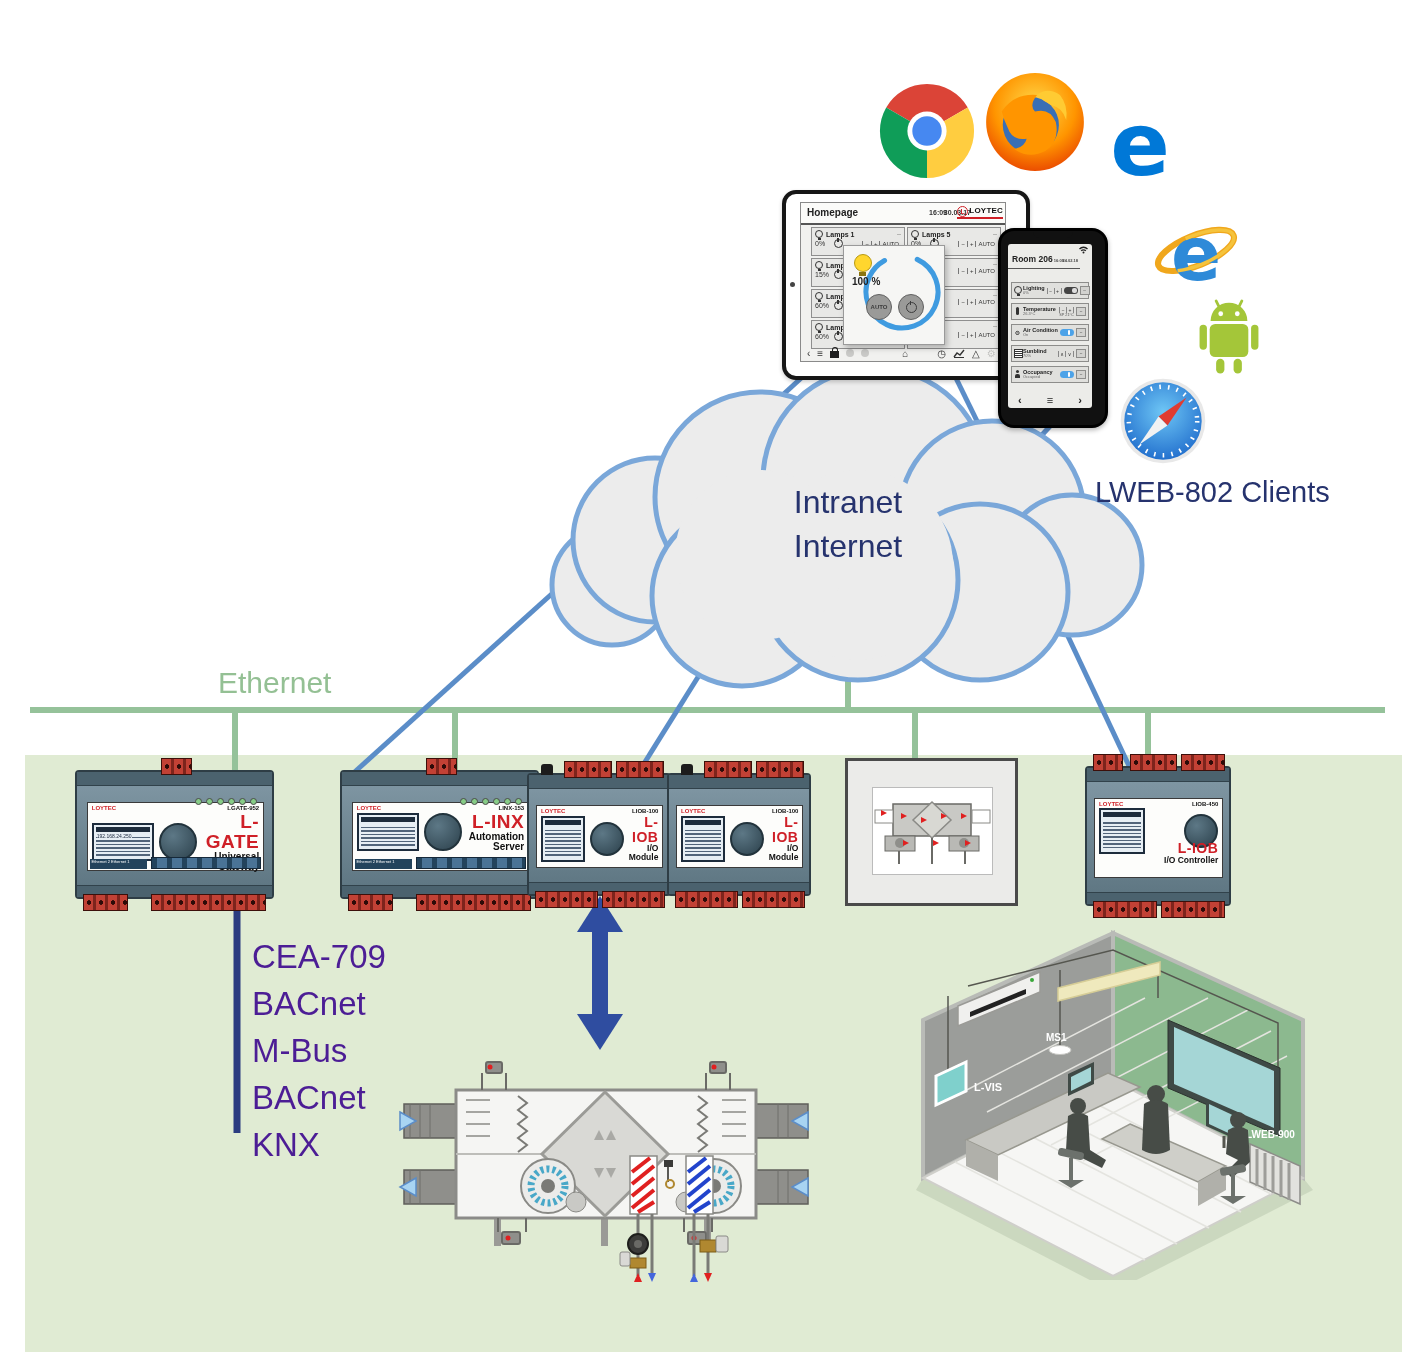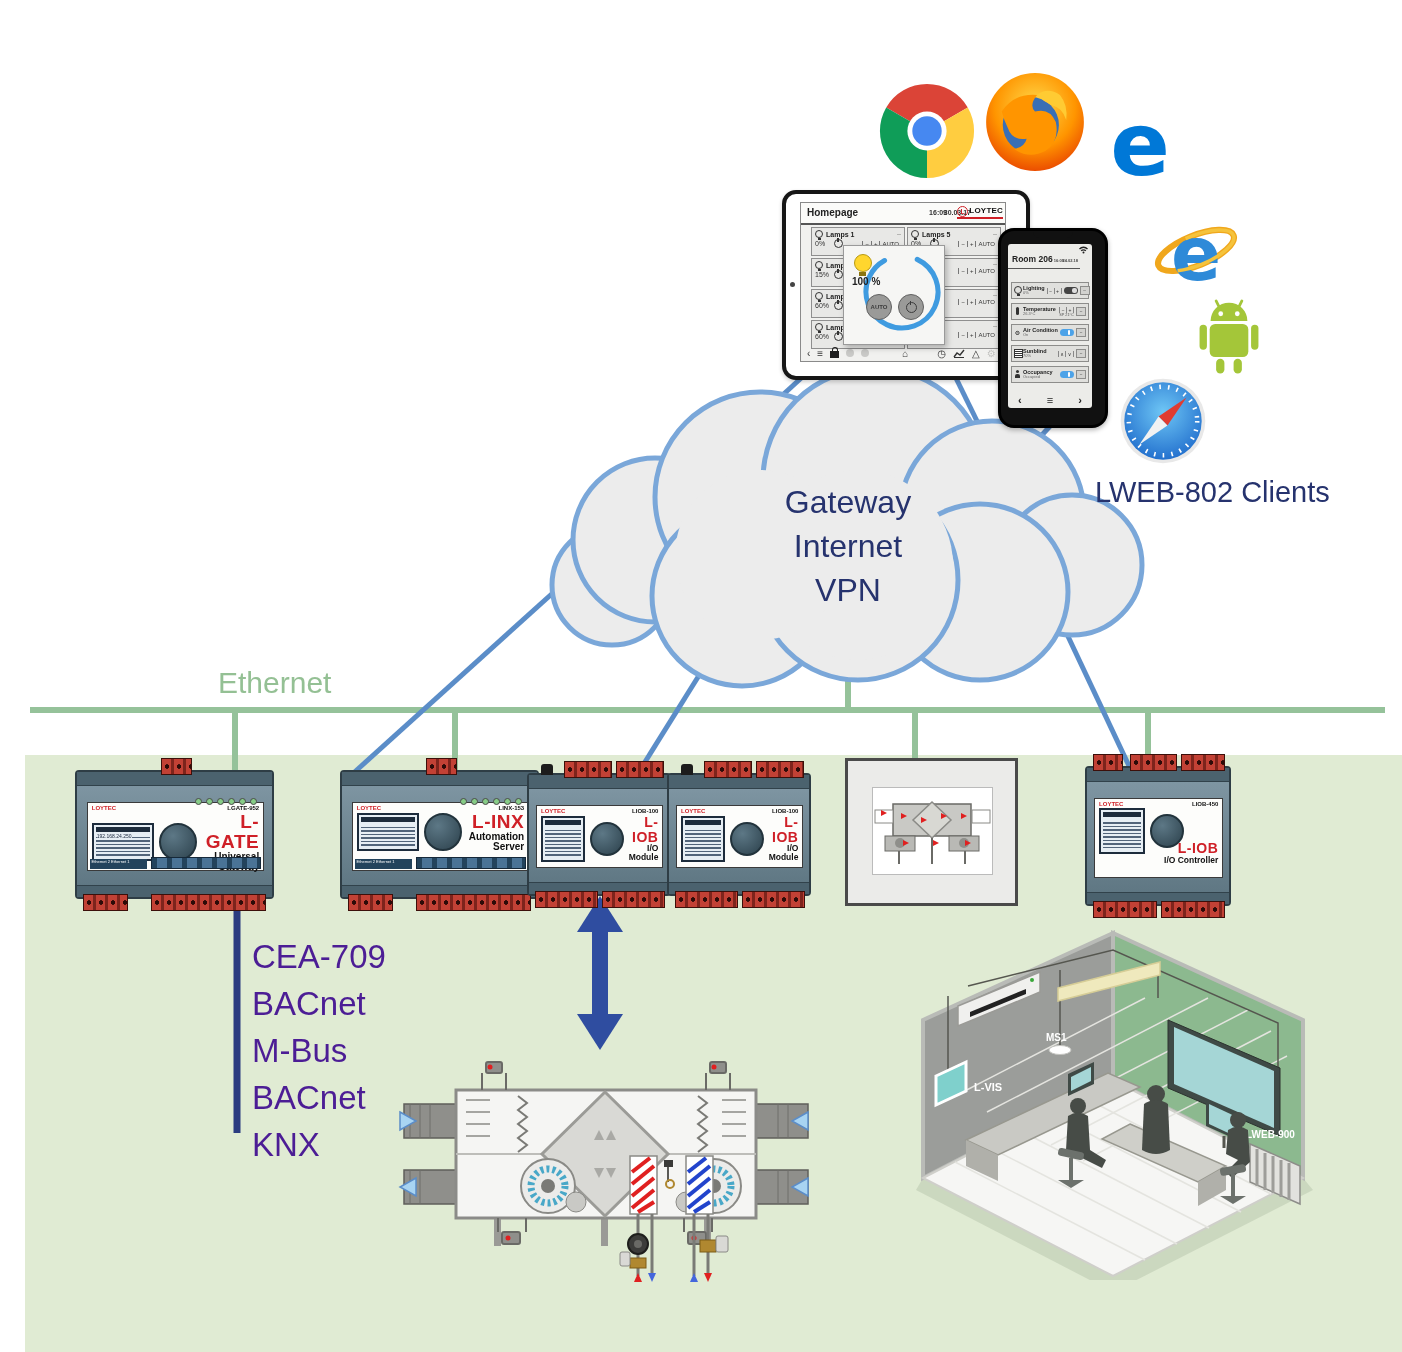--- a/index.html
+++ b/index.html
@@ -33,21 +33,21 @@
         background-color:#b03a30;}
   .term::after{content:"";position:absolute;inset:0;
         background:radial-gradient(circle 2px at 5px 50%,#2d0b08 0 2px,transparent 2.5px);
         background-size:12px 100%;background-repeat:repeat-x;}
   .t-top{top:-14px;} .t-bot{bottom:-14px;}
   .ant{position:absolute;top:-11px;width:12px;height:11px;background:#1c1c1c;border-radius:3px 3px 0 0;z-index:2;}
   .dv-label{position:absolute;left:5%;right:4%;top:30px;bottom:26px;background:#fdfdfb;
             border:1px solid #3a3a3a;padding:2px 4px;box-sizing:border-box;}
   .dv-brandrow{display:flex;justify-content:space-between;font-size:6px;font-weight:bold;color:#222;}
   .dv-brand{color:#cf2027;} .dv-model{color:#111;}
-  .dv-main{display:flex;align-items:center;gap:5px;margin-top:1px;}
+  .dv-main{display:flex;align-items:center;gap:5px;margin-top:1px;justify-content:space-between;}
   .dv-lcd{width:35%;height:34px;background:#e6eef4;border:2px solid #1d2c3c;position:relative;overflow:hidden;}
   .dv-lcd::before{content:"";position:absolute;left:2px;right:2px;top:2px;height:5px;background:#1d2c3c;}
   .dv-lcd::after{content:"";position:absolute;left:2px;right:2px;top:10px;bottom:2px;
         background:repeating-linear-gradient(#e6eef4 0 2px,#51647a 2px 3.5px);}
   .lcd-ip{position:absolute;left:3px;top:8px;font-size:5px;color:#16243a;z-index:1;background:#e6eef4;}
   .dv-knob{width:34px;height:34px;border-radius:50%;flex:none;
            background:radial-gradient(circle at 35% 32%,#5d7886,#2c414c);border:2px solid #22333c;}
   .dv-txt{flex:1;text-align:right;line-height:1.05;}
   .dv-series{color:#cf2027;font-weight:bold;font-size:19px;letter-spacing:.5px;}
   .dv-sub{color:#101010;font-weight:bold;font-size:10px;}
@@ -194,23 +194,22 @@
     <line x1="237" y1="893" x2="237" y2="1133" stroke="#2b3c80" stroke-width="7"></line>
 
     <g fill="#2f4da0">
       <polygon points="600,896 577,932 623,932"></polygon>
       <rect x="592" y="930" width="16" height="86"></rect>
       <polygon points="600,1050 577,1014 623,1014"></polygon>
     </g>
   </svg>
 
   <div class="cloud-text">
-    <div>Gateway</div>
+    <div>Intranet</div>
     <div>Internet</div>
-    <div>VPN</div>
   </div>
   <div class="ethernet-label">Ethernet</div>
   <div class="clients-label">LWEB-802 Clients</div>
   <div class="protocols">
     <div>CEA-709</div>
     <div>BACnet</div>
     <div>M-Bus</div>
     <div>BACnet</div>
     <div>KNX</div>
   </div>

